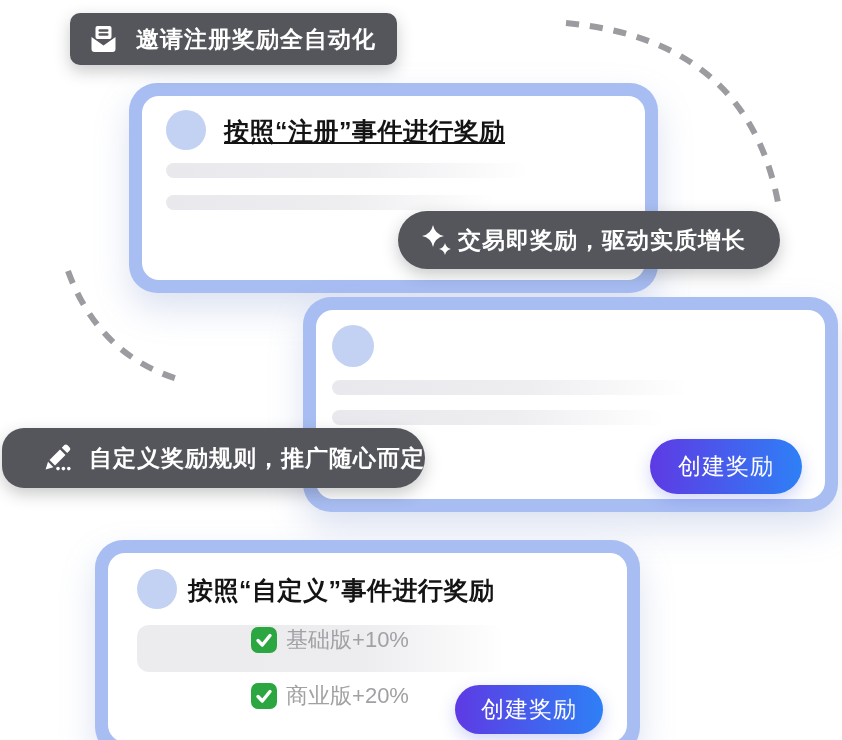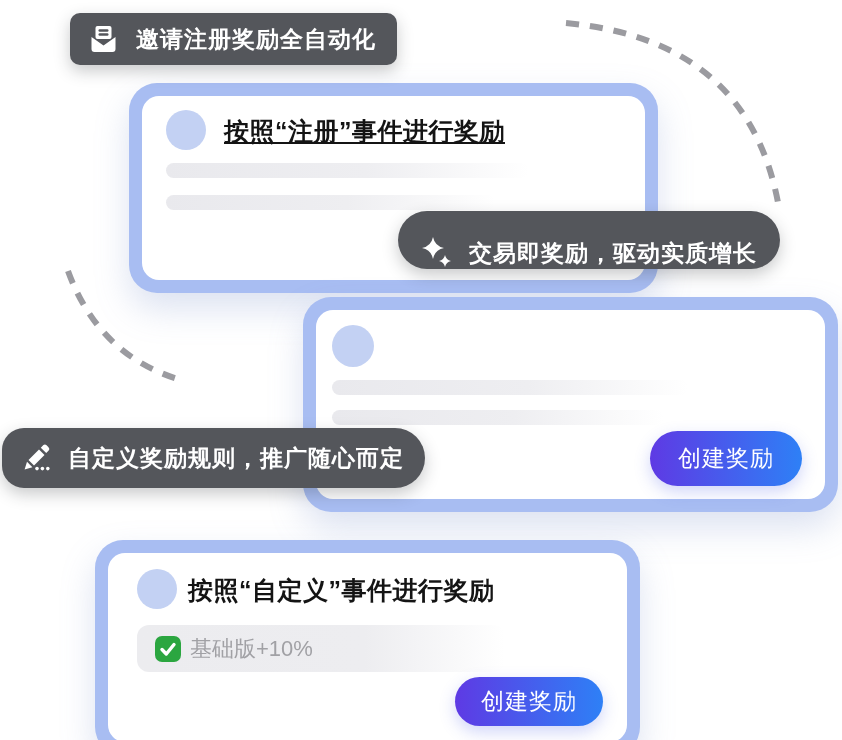--- a/index.html
+++ b/index.html
@@ -17,22 +17,22 @@
   .badge {
     position: absolute; display: flex; align-items: center;
     background: #54565b; color: #ffffff;
     font-size: 23px; font-weight: 600; letter-spacing: 1px;
     box-shadow: 0 6px 16px rgba(40,42,48,0.25);
     z-index: 30; white-space: nowrap;
   }
   .badge .badge-icon { flex: 0 0 auto; display: flex; align-items: center; justify-content: center; }
   .badge .badge-label { flex: 0 0 auto; }
   #badge-register { left: 70px; top: 13px; width: 327px; height: 52px; border-radius: 10px; padding-left: 18px; gap: 17px; text-align: right; }
-  #badge-trade    { left: 398px; top: 211px; width: 382px; height: 58px; border-radius: 29px; padding-left: 22px; gap: 15px; align-items: flex-end; }
-  #badge-custom   { left: 2px;  top: 428px; width: 423px; height: 60px; border-radius: 22px 30px 30px 22px; padding-left: 18px; gap: 14px; }
+  #badge-trade    { left: 398px; top: 211px; width: 382px; height: 58px; border-radius: 29px; padding-left: 22px; gap: 4px; }
+  #badge-custom   { left: 2px;  top: 428px; width: 423px; height: 60px; border-radius: 22px 30px 30px 22px; padding-left: 18px; gap: 14px; justify-content: flex-end; }
 
   
   .card {
     position: absolute; background: #a8bdf2; padding: 13px; border-radius: 28px;
     box-shadow: 0 16px 34px rgba(130,150,205,0.28);
   }
   .card-inner { position: relative; width: 100%; height: 100%; background: #ffffff; border-radius: 17px; }
   #card-register { left: 129px; top: 83px;  width: 529px; height: 210px; z-index: 10; }
   #card-trade    { left: 303px; top: 297px; width: 535px; height: 215px; z-index: 12; }
   #card-custom   { left: 95px;  top: 540px; width: 545px; height: 215px; z-index: 14; }
@@ -53,29 +53,30 @@
   #card-register .bar-2 { left: 24px; top: 99px; width: 329px; }
 
   #card-trade .avatar { left: 16px; top: 15px; width: 42px; height: 42px; }
   #card-trade .card-title { left: 76px; top: 22px; }
   #card-trade .bar-1 { left: 16px; top: 70px; width: 356px; }
   #card-trade .bar-2 { left: 16px; top: 100px; width: 332px; }
   #card-trade .cta-button { left: 334px; top: 121px; width: 152px; height: 55px; }
 
   #card-custom .avatar { left: 29px; top: 16px; width: 40px; height: 40px; }
   #card-custom .card-title { left: 80px; top: 21px; }
-  #card-custom .tag-strip { left: 29px; top: 72px; width: 368px; height: 47px; }
+  #card-custom .tag-strip { left: 29px; top: 72px; width: 368px; height: 47px; flex-direction: column; }
   #card-custom .cta-button { left: 347px; top: 124px; width: 148px; height: 49px; }
 
   .cta-button {
     position: absolute; display: flex; align-items: center; justify-content: center;
     background: linear-gradient(90deg, #5e3ae4 0%, #2e80f6 100%);
     color: #ffffff; font-size: 23px; font-weight: 500; letter-spacing: 1px;
     border: none; border-radius: 28px; cursor: pointer;
     box-shadow: 0 6px 16px rgba(70,90,230,0.25);
+    margin-top: 8px;
   }
 
   .tag-strip {
     position: absolute; display: flex; align-items: center; gap: 26px;
     padding-left: 18px; border-radius: 12px;
     background: linear-gradient(90deg, #ececef 0%, #ededf0 62%, rgba(240,240,243,0) 100%);
   }
   .tag { display: flex; align-items: center; gap: 9px; font-size: 22px; color: #a1a1a5; white-space: nowrap; }
   .tag .check-box { display: flex; }
 </style>
@@ -115,20 +116,29 @@
       <div class="tag-strip">
         <div class="tag">
           <span class="check-box">
             <svg width="26" height="26" viewBox="0 0 26 26">
               <rect width="26" height="26" rx="7" fill="#2ba640"></rect>
               <path d="M7 13.5 L11.3 18 L19 8.5" stroke="#ffffff" stroke-width="3.4" fill="none" stroke-linecap="round" stroke-linejoin="round"></path>
             </svg>
           </span>
           <span>基础版+10%</span>
         </div>
+        <div class="tag">
+          <span class="check-box">
+            <svg width="26" height="26" viewBox="0 0 26 26">
+              <rect width="26" height="26" rx="7" fill="#2ba640"></rect>
+              <path d="M7 13.5 L11.3 18 L19 8.5" stroke="#ffffff" stroke-width="3.4" fill="none" stroke-linecap="round" stroke-linejoin="round"></path>
+            </svg>
+          </span>
+          <span>商业版+20%</span>
+        </div>
       </div>
 
       <button class="cta-button">创建奖励</button>
     </div>
   </div>
 
   <div class="badge" id="badge-register">
     <span class="badge-icon">
       <svg width="31" height="30" viewBox="0 0 30 30">
         <rect x="7" y="2" width="16" height="13" rx="2" fill="#ffffff"></rect>

